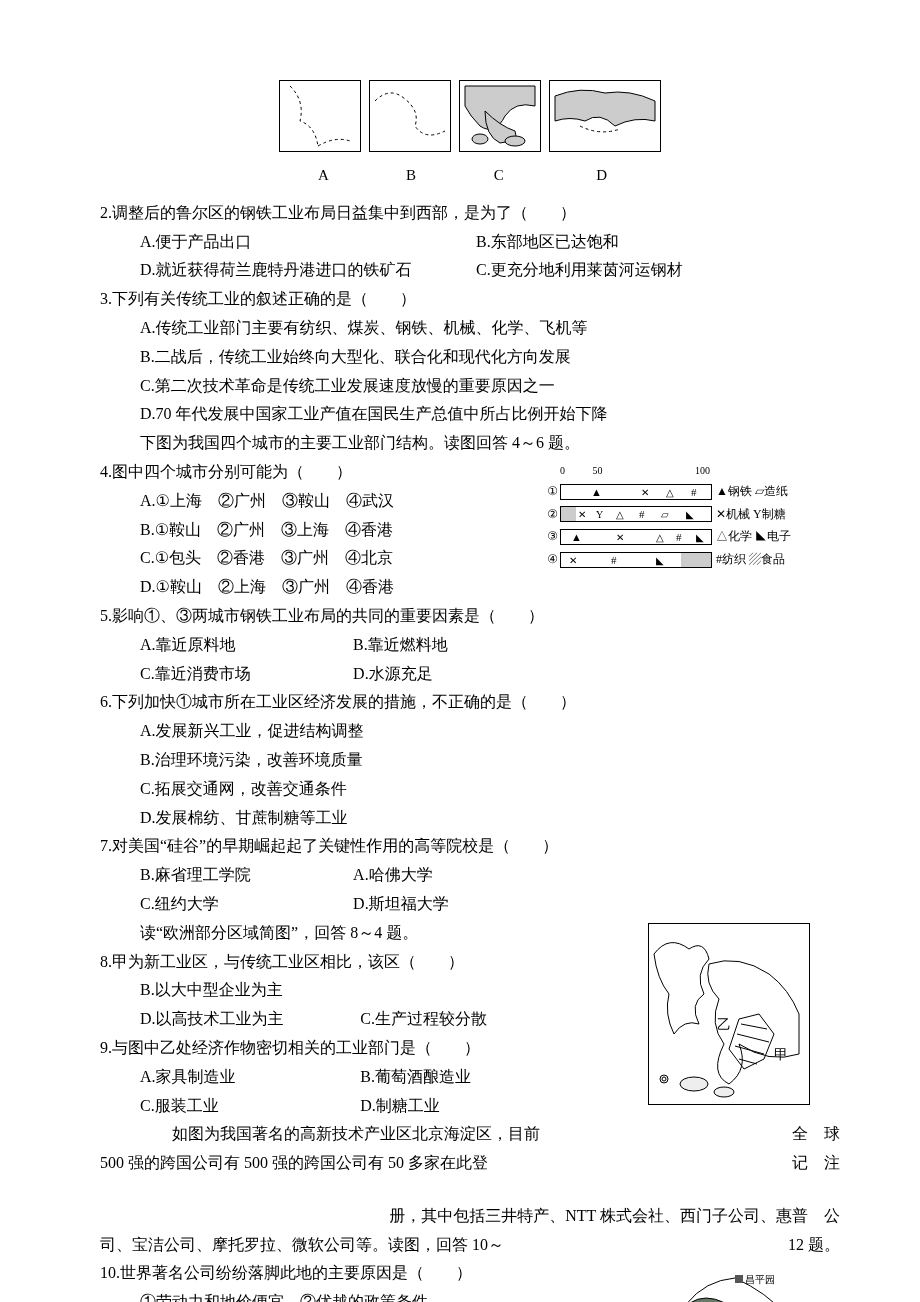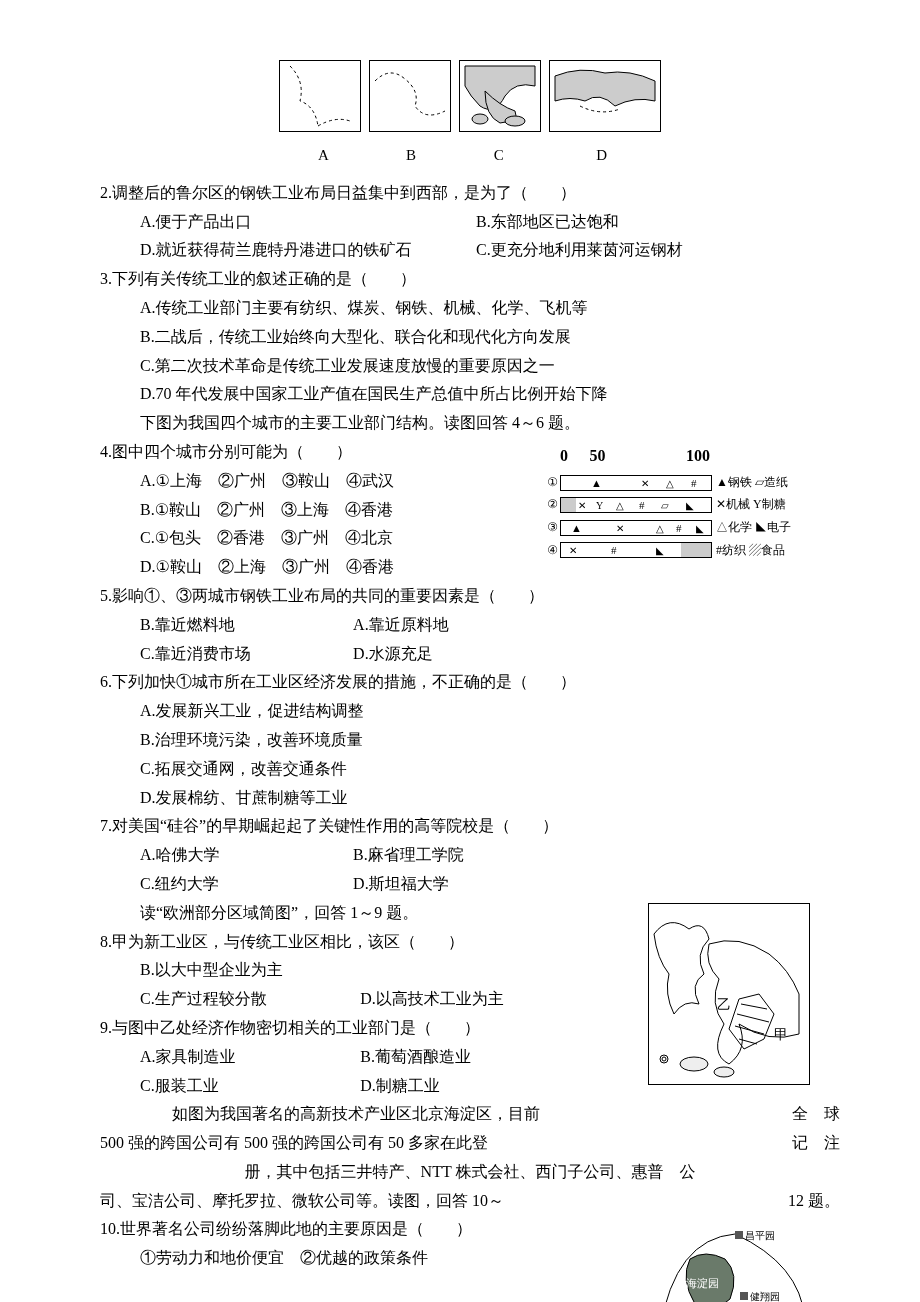--- a/index.html
+++ b/index.html
@@ -27,20 +27,21 @@
     }
     .option-row.two-col span {
       width: 48%;
     }
     .option-row.single span {
       width: 100%;
     }
     .figure-box {
       text-align: center;
       margin-bottom: 10px;
+      margin-top: 20px;
     }
     .sketch {
       display: inline-block;
       width: 80px;
       height: 70px;
       border: 1px solid #000;
       margin: 0 2px;
       background: #fff;
       position: relative;
       overflow: hidden;
@@ -53,21 +54,21 @@
     }
     .bar-row {
       display: flex;
       align-items: center;
       font-size: 12px;
       margin: 1px 0;
     }
     .bar-row .num { width: 18px; text-align:right; padding-right:2px;}
     .bar-row .bar { border:1px solid #000; height:14px; flex:0 0 150px; background:#fff; position:relative; }
     .bar-row .legend { flex:1; padding-left:4px; white-space: nowrap;}
-    .axis-row { font-size:16px; display:flex; padding-left:20px;font-weight:bold;}
+    .axis-row { font-size:10px; display:flex; padding-left:20px;}
     .axis-row span { display:inline-block; }
     .map-float {
       float: right;
       width: 160px;
       height: 180px;
       border: 1px solid #000;
       margin: 4px 30px 4px 10px;
       background: #fff;
     }
     .map-float2 {
@@ -207,22 +208,22 @@
     <span>C.①包头　②香港　③广州　④北京</span>
   </div>
 <div class="option-row single">
     <span>D.①鞍山　②上海　③广州　④香港</span>
   </div>
 
 <div style="clear:both"></div>
 
 <div class="question">5.影响①、③两城市钢铁工业布局的共同的重要因素是（　　）</div>
 <div class="option-row two-col" style="width:60%">
+  <span>A.靠近原料地</span>
   <span>B.靠近燃料地</span>
-  <span>A.靠近原料地</span>
 </div>
 <div class="option-row two-col" style="width:60%">
   <span>C.靠近消费市场</span>
   <span>D.水源充足</span>
 </div>
 
 <div class="question">6.下列加快①城市所在工业区经济发展的措施，不正确的是（　　）</div>
 <div class="option-row single">
     <span>A.发展新兴工业，促进结构调整</span>
   </div>
@@ -231,22 +232,22 @@
   </div>
 <div class="option-row single">
     <span>C.拓展交通网，改善交通条件</span>
   </div>
 <div class="option-row single">
     <span>D.发展棉纺、甘蔗制糖等工业</span>
   </div>
 
 <div class="question">7.对美国“硅谷”的早期崛起起了关键性作用的高等院校是（　　）</div>
 <div class="option-row two-col" style="width:60%">
+  <span>B.麻省理工学院</span>
   <span>A.哈佛大学</span>
-  <span>B.麻省理工学院</span>
 </div>
 <div class="option-row two-col" style="width:60%">
   <span>C.纽约大学</span>
   <span>D.斯坦福大学</span>
 </div>
 
 <div class="map-float">
   <svg width="160" height="180" viewBox="0 0 160 180">
     <path d="M5 30 Q20 10 40 25 Q55 15 60 35 Q45 50 55 70 Q40 80 50 100 Q35 95 25 110 Q15 90 20 70 Q8 55 5 30 Z" fill="#fff" stroke="#000"></path>
     <path d="M60 40 Q90 30 120 50 Q140 65 150 90 L150 130 Q120 140 90 120 Q100 145 80 160 Q60 150 75 120 Q60 100 70 75 Q55 60 60 40 Z" fill="#fff" stroke="#000"></path>
@@ -257,29 +258,29 @@
       <line x1="90" y1="135" x2="108" y2="140" stroke="#000"></line>
     <text x="68" y="105" font-size="14">乙</text>
     <text x="125" y="135" font-size="14">甲</text>
     <circle cx="15" cy="155" r="4" fill="none" stroke="#000"></circle>
       <circle cx="15" cy="155" r="2" fill="none" stroke="#000"></circle>
     <ellipse cx="45" cy="160" rx="14" ry="7" fill="#eee" stroke="#000"></ellipse>
     <ellipse cx="75" cy="168" rx="10" ry="5" fill="#eee" stroke="#000"></ellipse>
   </svg>
 </div>
 
-<div class="indent">读“欧洲部分区域简图”，回答 1～9 题。</div>
+<div class="indent">读“欧洲部分区域简图”，回答 8～4 题。</div>
 
 <div class="question">8.甲为新工业区，与传统工业区相比，该区（　　）</div>
 <div class="option-row two-col" style="width:62%">
   <span>B.以大中型企业为主</span>
 </div>
 <div class="option-row two-col" style="width:62%">
+  <span>D.以高技术工业为主</span>
   <span>C.生产过程较分散</span>
-  <span>D.以高技术工业为主</span>
 </div>
 
 <div class="question">9.与图中乙处经济作物密切相关的工业部门是（　　）</div>
 <div class="option-row two-col" style="width:62%">
   <span>A.家具制造业</span>
   <span>B.葡萄酒酿造业</span>
 </div>
 <div class="option-row two-col" style="width:62%">
   <span>C.服装工业</span>
   <span>D.制糖工业</span>
@@ -287,21 +288,21 @@
 
 <div class="clearfix">
   <div style="display:flex; justify-content:space-between;">
     <span class="indent" style="text-indent:2em">如图为我国著名的高新技术产业区北京海淀区，目前</span>
     <span>全　球</span>
   </div>
   <div style="display:flex; justify-content:space-between;">
     <span>500 强的跨国公司有 500 强的跨国公司有 50 多家在此登</span>
     <span>记　注</span>
   </div>
-  <div style="display:flex; justify-content:center;">
+  <div style="display:flex; justify-content:flex-end;margin-top:24px;">
     <span>册，其中包括三井特产、NTT 株式会社、西门子公司、惠</span>
     <span>普　公</span>
   </div>
   <div style="display:flex; justify-content:space-between;">
     <span>司、宝洁公司、摩托罗拉、微软公司等。读图，回答 10～</span>
     <span>12 题。</span>
   </div>
 </div>
 
 <div class="map-float2">

